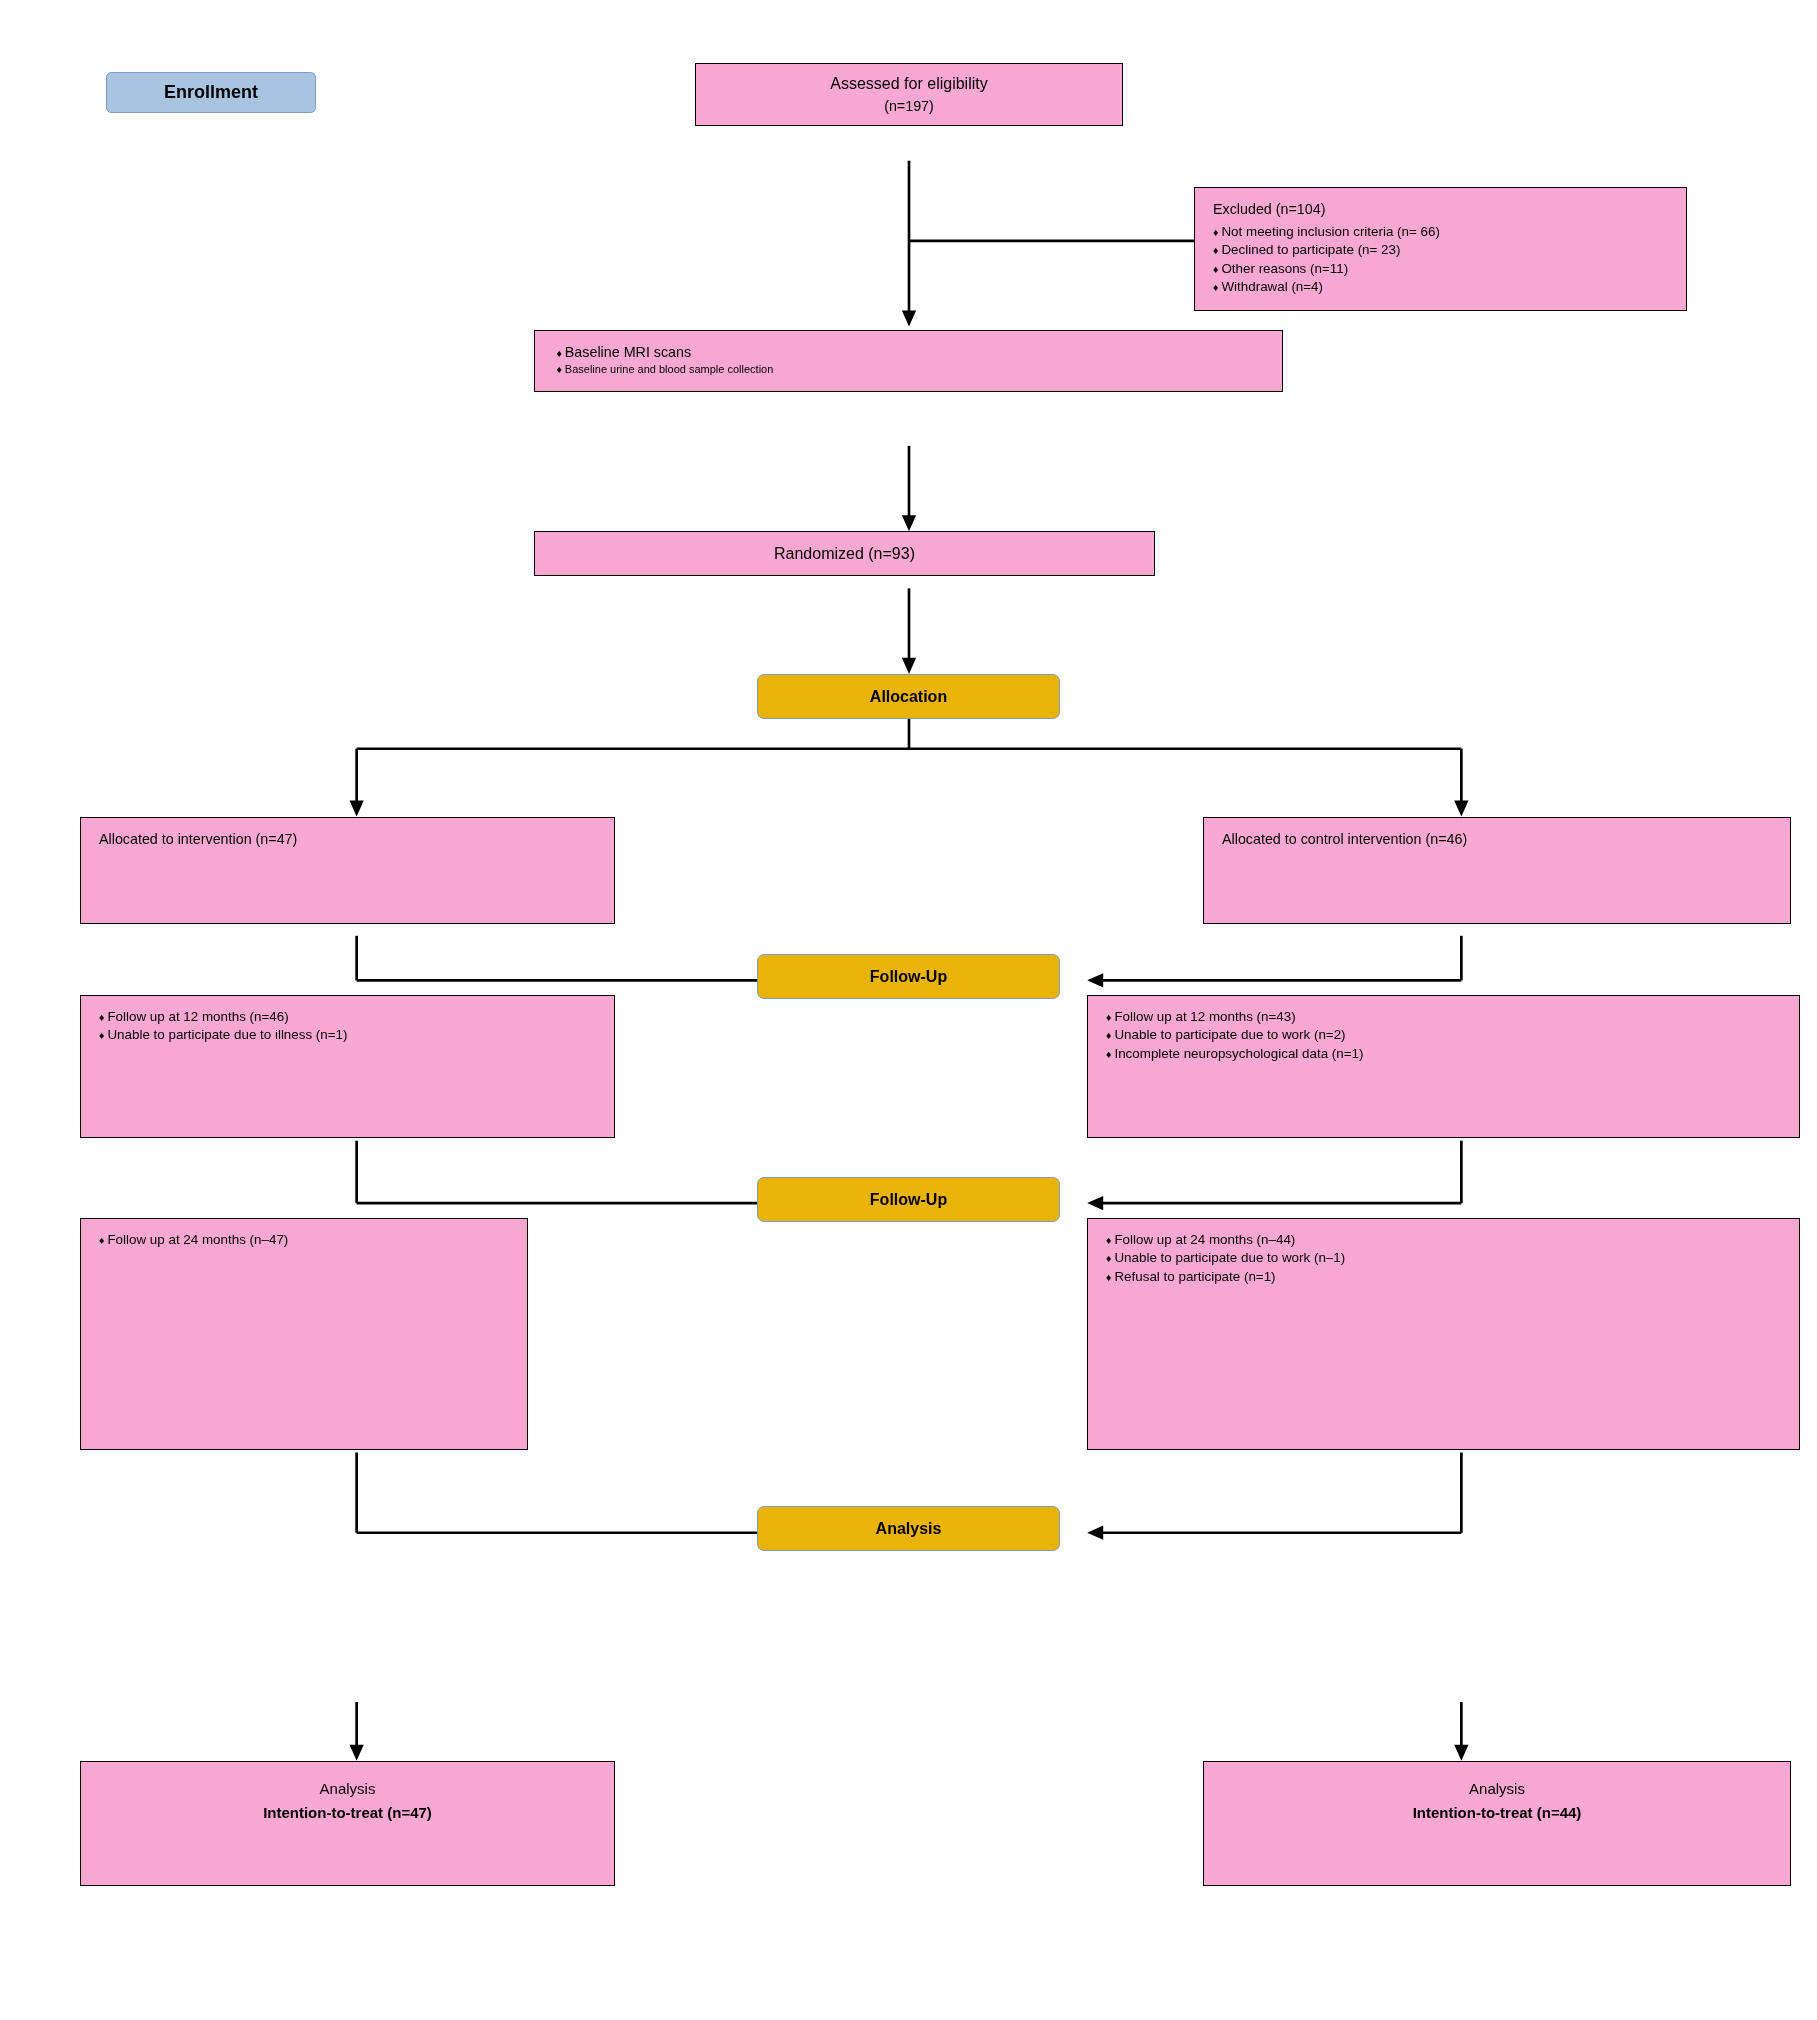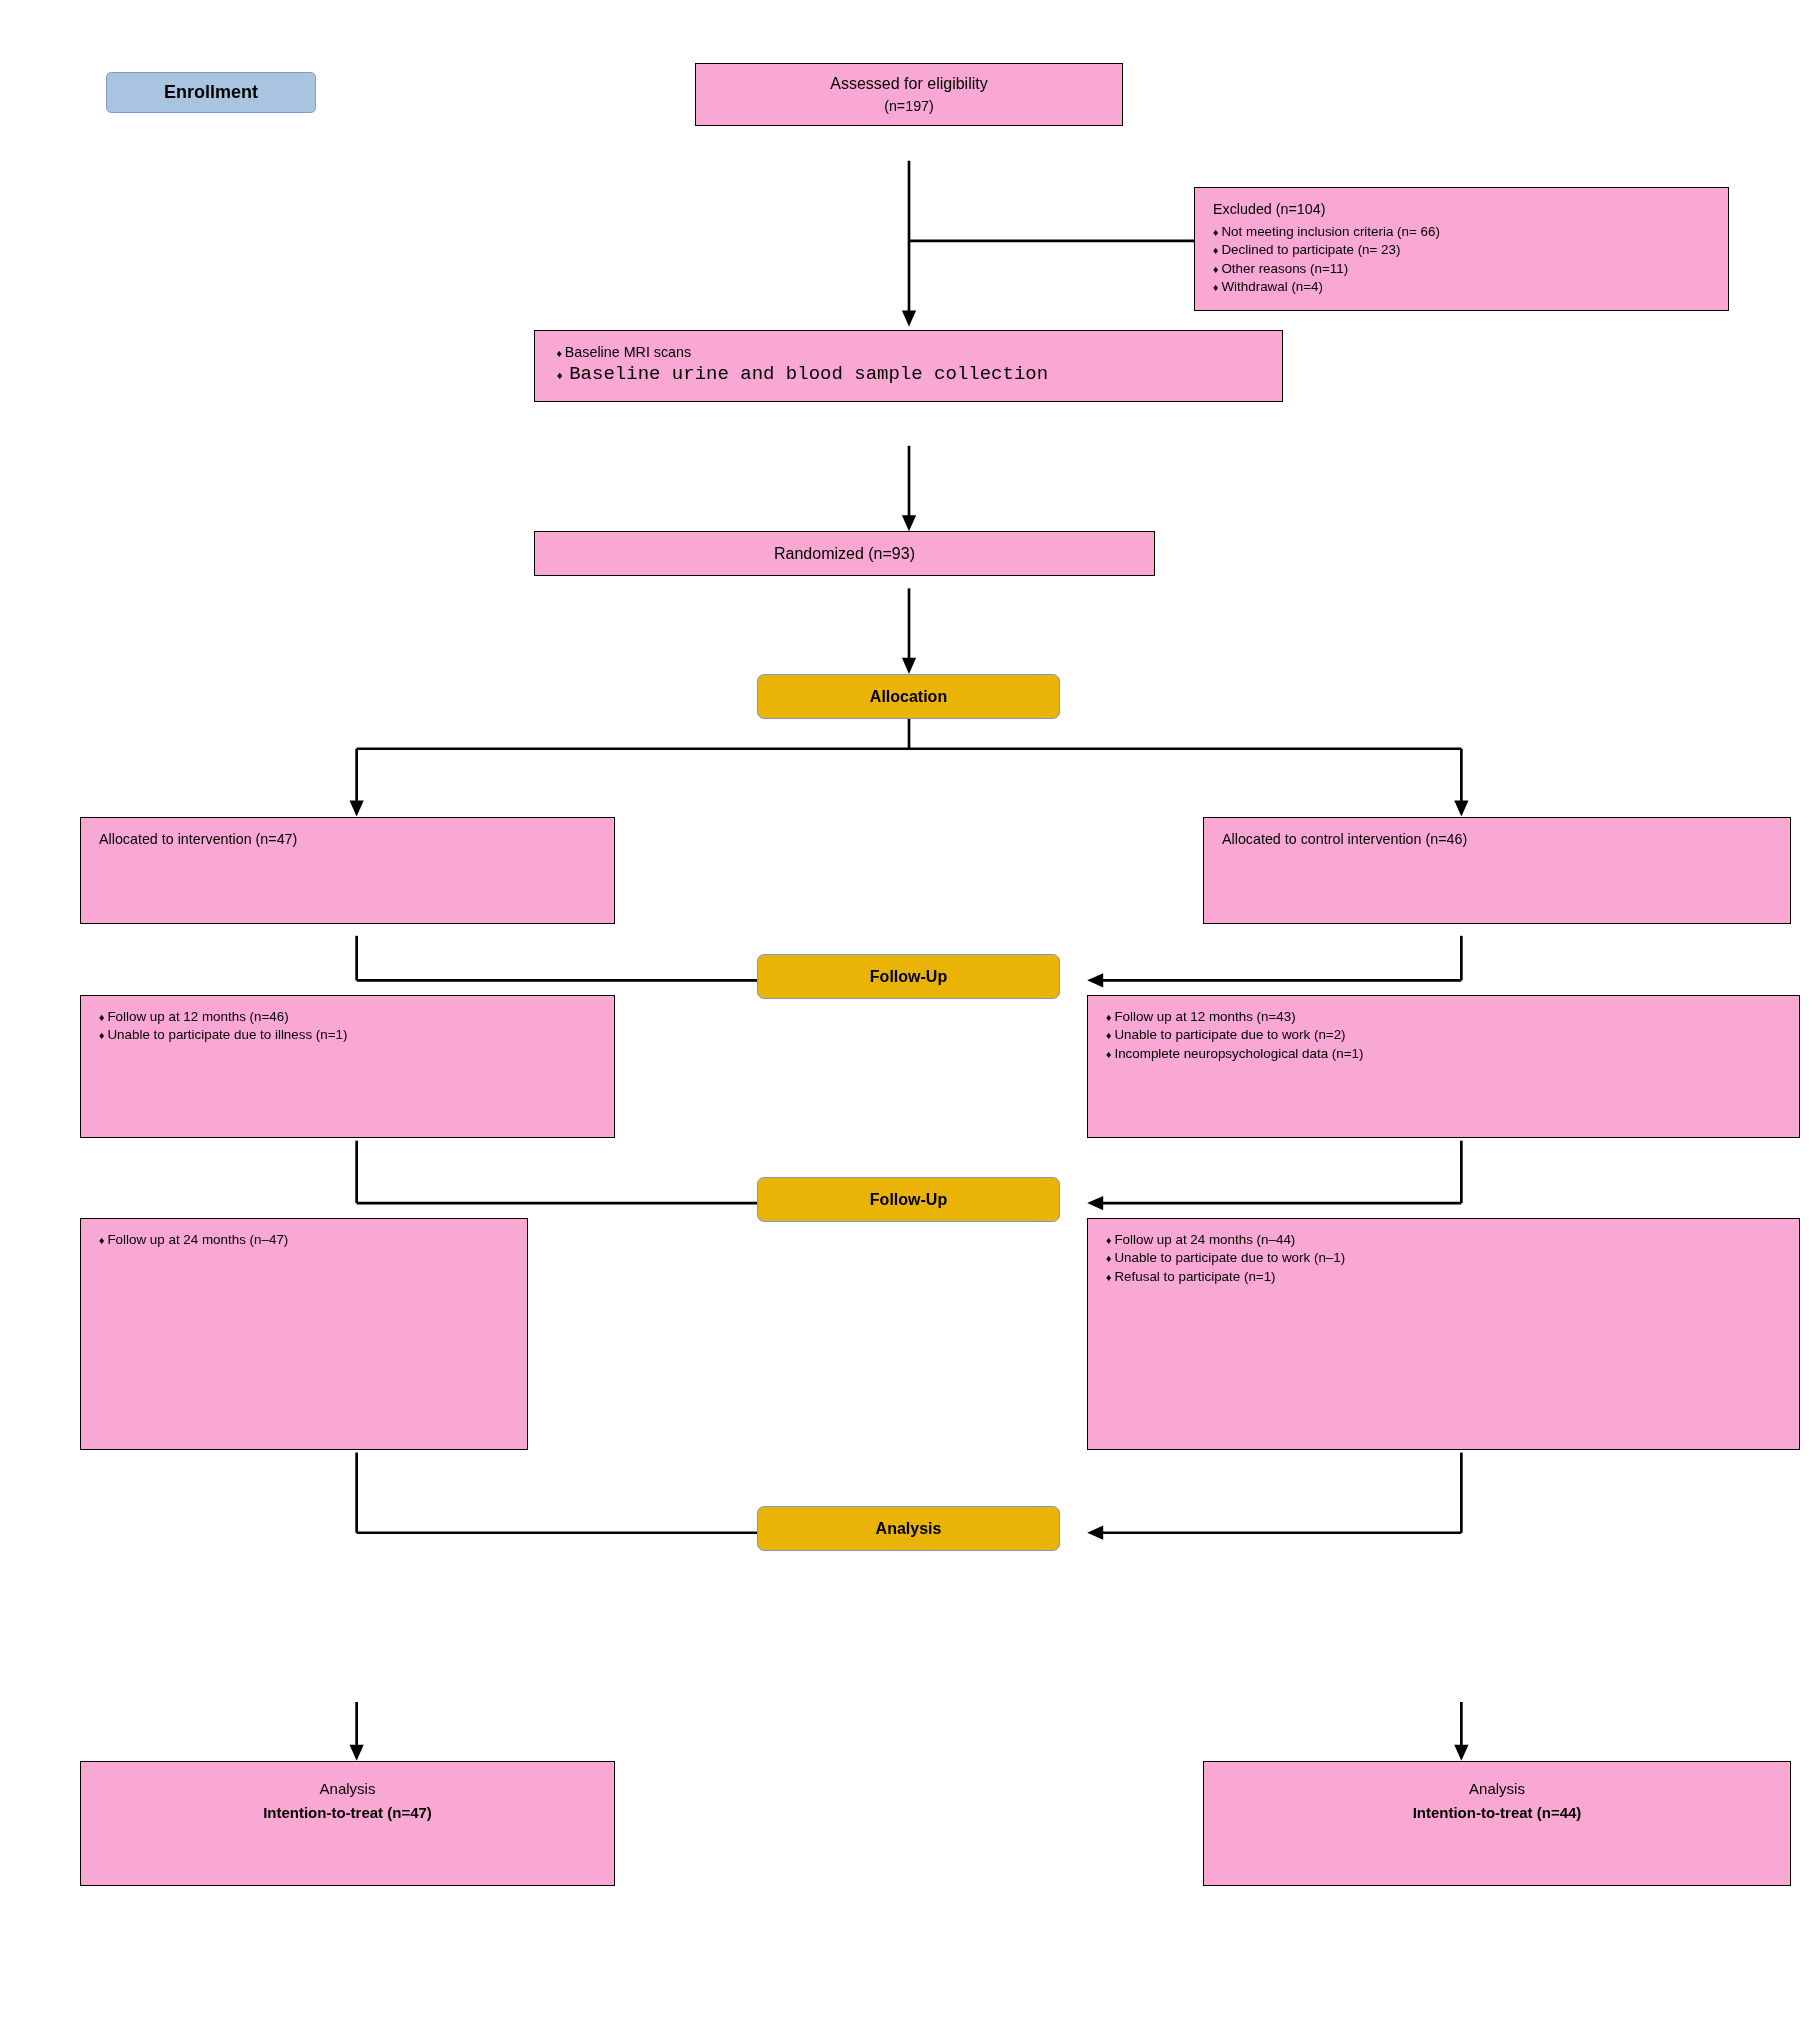--- a/index.html
+++ b/index.html
@@ -116,33 +116,33 @@
 
   <div class="box-left-label" style="left:53px; top:36px; width:210px; font-size:18px;">
     <span>Enrollment</span>
   </div>
 
   <div class="box" style="left:642px; top:27px; width:428px; text-align:center;">
     <div style="font-size:16px;">Assessed for eligibility</div>
     <div style="font-size:14.3px; margin-top:5.3px;">(n=197)</div>
   </div>
 
-  <div class="box" style="left:1141px; top:151px; width:535px; text-align:left; padding:12.5px 18px;">
+  <div class="box" style="left:1141px; top:151px; width:493px; text-align:left; padding:12.5px 18px;">
     <div style="font-size:14.3px; margin-bottom:7.1px;">
       <span>Excluded (n=104)</span>
     </div>
     <div class="bullet" style="font-size:13.4px;">Not meeting inclusion criteria (n= 66)</div>
     <div class="bullet" style="font-size:13.4px;">Declined to participate (n= 23)</div>
     <div class="bullet" style="font-size:13.4px;">Other reasons (n=11)</div>
     <div class="bullet" style="font-size:13.4px;">Withdrawal (n=4)</div>
   </div>
 
   <div class="box" style="left:481px; top:294px; width:749px; text-align:left; padding:12.5px 21.4px;">
     <div class="bullet" style="font-size:14.3px;">Baseline MRI scans</div>
-    <div class="bullet" style="font-size:19px;font-family:Liberation Mono, monospace;">Baseline urine and blood sample collection</div>
+    <div class="bullet" style="font-size:11px;">Baseline urine and blood sample collection</div>
   </div>
 
   <div class="box" style="left:481px; top:495px; width:621px; text-align:center; padding:12.5px 21.4px;">
     <div style="font-size:16px;">Randomized (n=93)</div>
   </div>
 
   <div class="box-blue" style="left:704px; top:638px; width:303px; text-align:center; padding:12.5px 18px;">
     <span>Allocation</span>
   </div>
 

